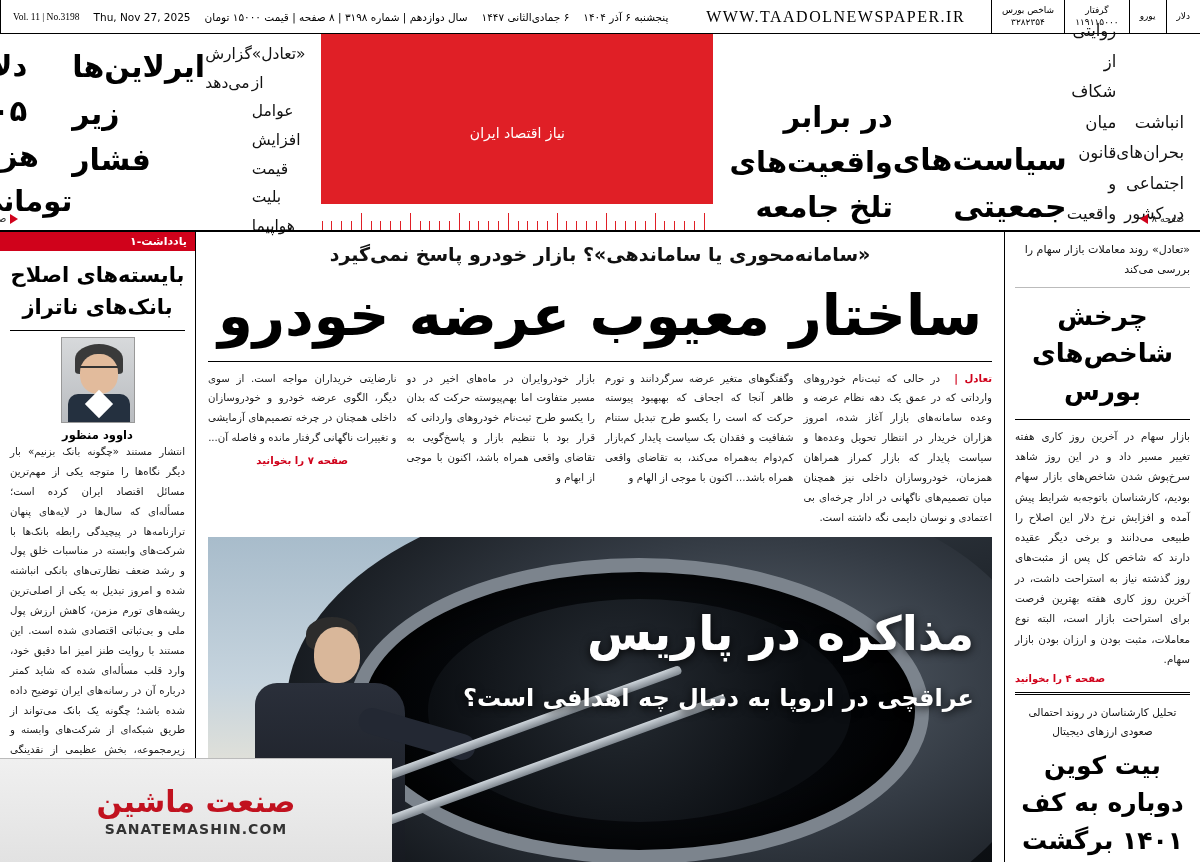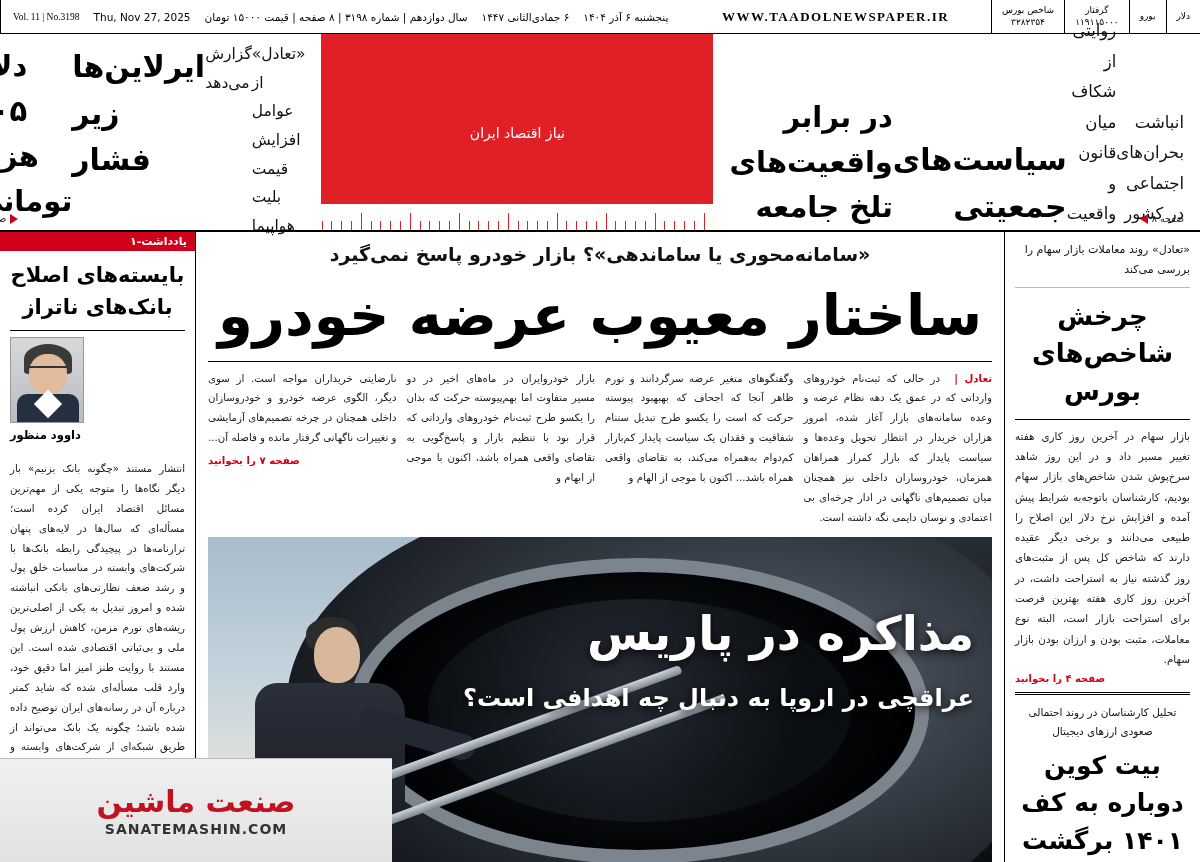--- a/index.html
+++ b/index.html
@@ -25,21 +25,21 @@
   .topbar .cell .lbl { font-size: 9px; }
   .topbar .cell .val { font-size: 9px; direction: ltr; }
   .topbar .dateline {
     flex: 0 0 auto; display: flex; align-items: center; gap: 6px;
     padding: 0 8px; font-size: 10.5px; border-left: 1px solid #000;
   }
   .topbar .dateline .seg { padding: 0 4px; }
   .topbar .site {
     flex: 1; display: flex; align-items: center; justify-content: center;
     font-family: "Liberation Serif", serif; letter-spacing: 1.5px;
-    font-size: 13px; font-weight: bold; direction: ltr;
+    font-size: 16px; font-weight: normal; direction: ltr;
   }
   .topbar .vol { direction: ltr; font-size: 9.5px; font-family: "Liberation Serif", serif; }
 
   
   .masthead {
     position: absolute; top: 34px; left: 0; width: 1200px; height: 196px;
     display: flex; direction: rtl;
   }
   .mast-left, .mast-right {
     flex: 1; display: flex; flex-direction: row; 
@@ -124,21 +124,21 @@
     font-size: 19px; font-weight: bold; text-align: center; color: #111;
     line-height: 1.5; padding-bottom: 6px;
   }
   .headline {
     font-size: 56px; font-weight: bold; text-align: center; color: #000;
     line-height: 1.25; margin: 6px 0 10px; letter-spacing: -1px;
   }
   .lede-row { display: flex; direction: rtl; gap: 10px; border-top: 1px solid #000; padding-top: 7px; }
   .lede-col { flex: 1; font-size: 10.2px; line-height: 1.95; text-align: justify; color: #1a1a1a; }
   .lede-col .lead-tag { color: #d0021b; font-weight: bold; margin-left: 8px; }
-  .lede-col .morelink { color: #d0021b; font-weight: bold; display: block; text-align: left; margin-top: 3px; }
+  .lede-col .morelink { color: #d0021b; font-weight: bold; display: block; text-align: center; margin-top: 3px; }
 
   .photo {
     position: relative; margin-top: 9px; width: 100%; height: 348px; overflow: hidden;
     background: linear-gradient(160deg,#1b2026 0%, #2d343c 35%, #11151a 75%, #0a0d10 100%);
   }
   .jet-body {
     position: absolute; right: -6%; top: -14%; width: 96%; height: 132%;
     background: radial-gradient(ellipse at 62% 42%, #5b646e 0%, #343b44 38%, #15191e 72%, #0a0c0f 100%);
     border-radius: 48% 42% 46% 50%;
   }
@@ -186,21 +186,21 @@
   
   .note-head {
     background: #d0021b; color: #fff; font-size: 11px; font-weight: bold;
     padding: 3px 8px; text-align: right;
   }
   .left-inner { padding: 0 10px 8px; }
   .left-title {
     font-size: 21px; font-weight: bold; line-height: 1.5; text-align: center;
     margin: 9px 0 7px; color: #000;
   }
-  .author-row { display: flex; flex-direction: column; align-items: flex-end; margin: 4px 0 17px; }
+  .author-row { display: flex; flex-direction: column; align-items: center; margin: 4px 0 0; }
   .avatar {
     width: 74px; height: 86px; border: 1px solid #999; overflow: hidden; position: relative;
     background: linear-gradient(to bottom,#d7d9db,#b9bcc0);
   }
   .av-hair { position: absolute; left: 13px; top: 6px; width: 48px; height: 30px; background: #3a3a3a; border-radius: 50% 50% 10% 10%; }
   .av-face { position: absolute; left: 18px; top: 16px; width: 38px; height: 40px; background: #e2bb9c; border-radius: 46%; }
   .av-glass { position: absolute; left: 18px; top: 28px; width: 38px; height: 9px; border-top: 2px solid #333; }
   .av-body { position: absolute; left: 6px; top: 56px; width: 62px; height: 32px; background: #24303f; border-radius: 10px 10px 0 0; }
   .av-shirt { position: absolute; left: 27px; top: 56px; width: 20px; height: 20px; background: #fff; transform: rotate(45deg); }
   .author-name { font-size: 11.5px; font-weight: bold; margin-top: 5px; }

